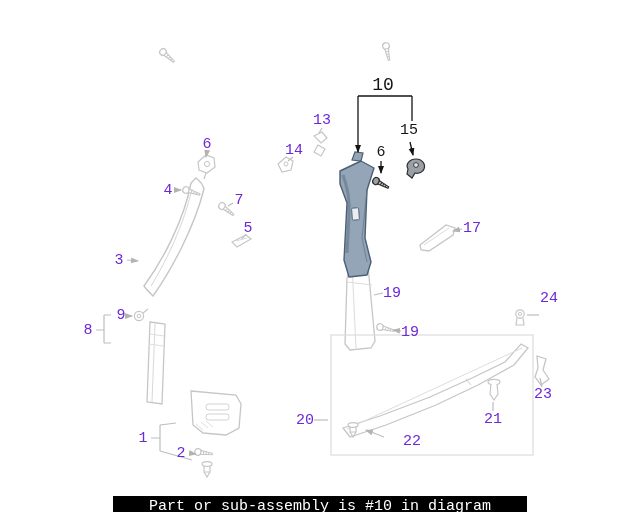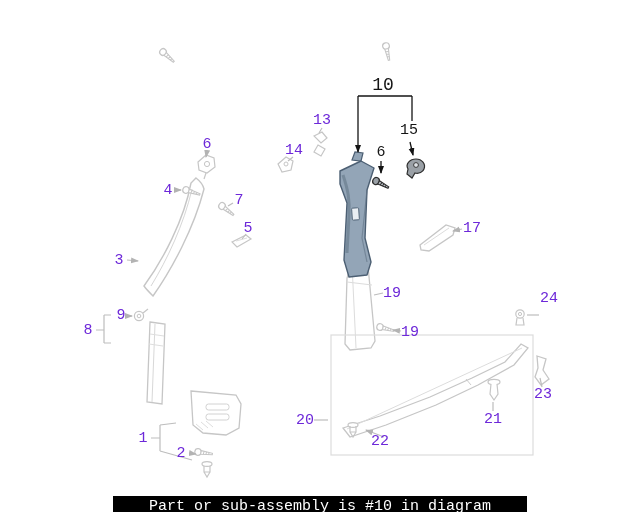--- a/index.html
+++ b/index.html
@@ -199,21 +199,21 @@
   <div class="callout" style="left:119px;top:222px">3</div>
   <div class="callout" style="left:121px;top:277px">9</div>
   <div class="callout" style="left:88px;top:292px">8</div>
   <div class="callout" style="left:472px;top:190px">17</div>
   <div class="callout" style="left:392px;top:255px">19</div>
   <div class="callout" style="left:410px;top:294px">19</div>
   <div class="callout" style="left:549px;top:260px">24</div>
   <div class="callout" style="left:543px;top:356px">23</div>
   <div class="callout" style="left:493px;top:381px">21</div>
   <div class="callout" style="left:305px;top:382px">20</div>
-  <div class="callout" style="left:380px;top:403px">22</div>
+  <div class="callout" style="left:412px;top:403px">22</div>
   <div class="callout" style="left:181px;top:415px">2</div>
   <div class="callout" style="left:143px;top:400px">1</div>
 
   <div class="banner">
     <div>Part or sub-assembly is #10 in diagram</div>
   </div>
 
 </div>
 
 </body></html>

